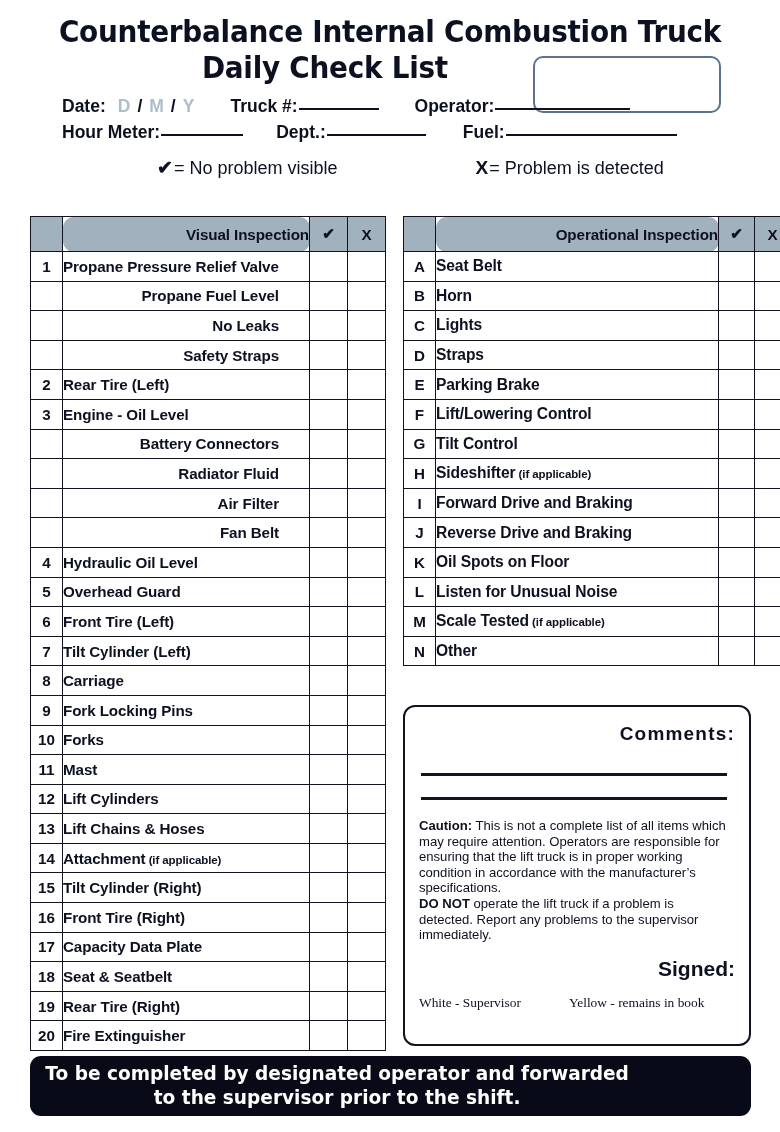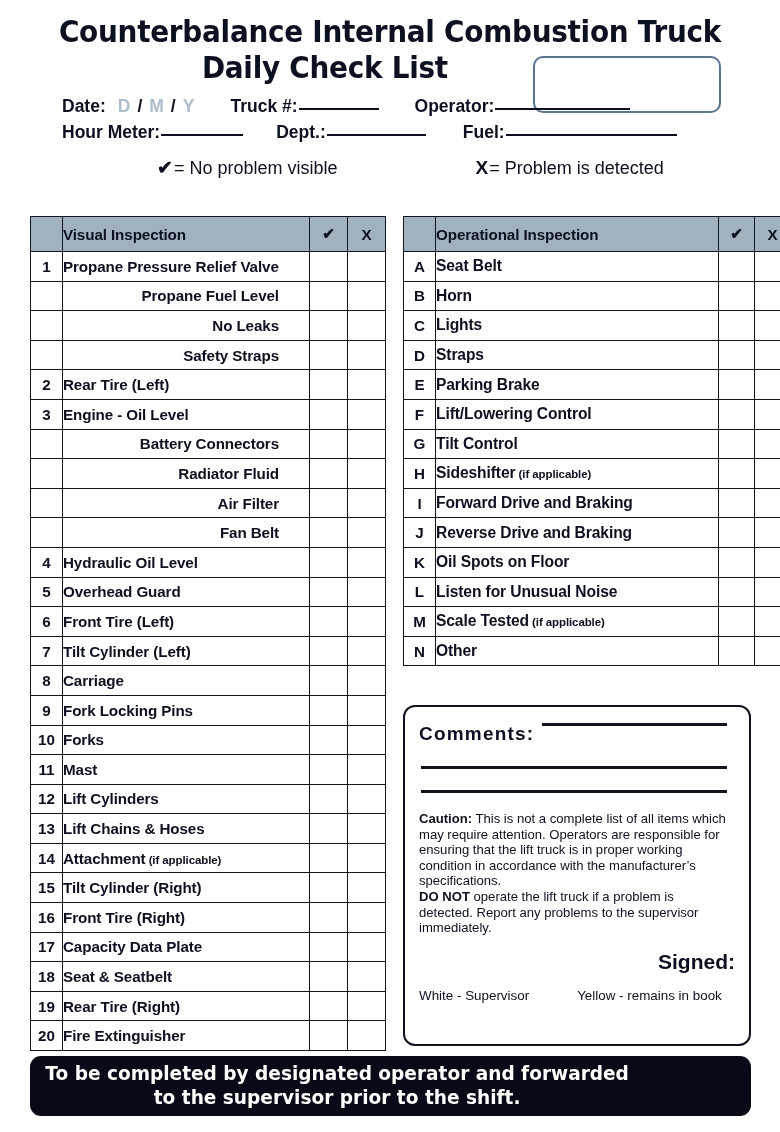--- a/index.html
+++ b/index.html
@@ -97,24 +97,25 @@
     height: 29.6px;
     font-size: 15.2px;
     font-weight: bold;
     color: #0d1020;
   }
   .tbl thead th {
     background: #a2b1be;
     height: 35px;
   }
   .th-title {
-    text-align: left;
+    text-align: right;
     padding-left: 9px;
     font-size: 18px;
     letter-spacing: -0.1px;
+    border-radius: 11px;
   }
   .th-mark { text-align: center; font-size: 18px; }
   .col-num { width: 32px; text-align: center; font-size: 16px; }
   .col-label { text-align: left; padding-left: 9px; letter-spacing: -0.1px; }
   .col-label.sub { text-align: right; padding-right: 30px; }
   .col-chk { width: 38px; background: #fff; }
 
   #operational-table .col-num { width: 32px; }
   #operational-table .col-chk { width: 36px; }
   #operational-table .col-label { font-size: 15.6px; }
@@ -126,24 +127,25 @@
     position: absolute;
     left: 403px; top: 705px;
     width: 348px; height: 341px;
     border: 2.6px solid #11131f;
     border-radius: 12px;
     background: #fff;
     padding: 16px 14px 6px 14px;
   }
   .comments-head {
     display: flex;
-    align-items: flex-start;
+    align-items: flex-end;
     font-size: 19px;
     font-weight: bold;
     letter-spacing: 1.2px;
+    flex-direction: column;
   }
   .comments-head .cline {
     flex: 1;
     border-bottom: 3px solid #11131f;
     margin-left: 8px;
     margin-bottom: 4px;
     margin-right: 8px;
   }
   .cline-full {
     border-bottom: 3px solid #11131f;
@@ -171,20 +173,21 @@
     border-bottom: 2.4px solid #11131f;
     margin-left: 8px;
     margin-bottom: 5px;
     margin-right: 8px;
   }
   .copies {
     display: flex;
     margin-top: 7px;
     font-size: 13.4px;
     font-weight: normal;
+    font-family: Liberation Serif, serif;
   }
   .copies .c2 { margin-left: 48px; }
 
   
   .footer {
     position: absolute;
     left: 30px; top: 1056px;
     width: 721px; height: 60px;
     background: #080a18;
     border-radius: 11px;

